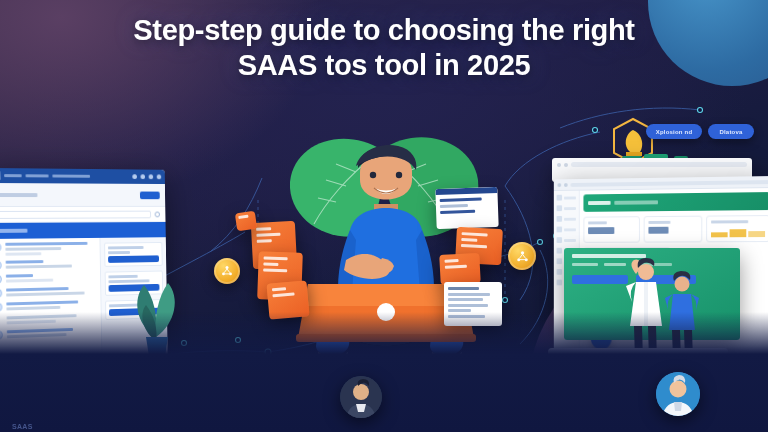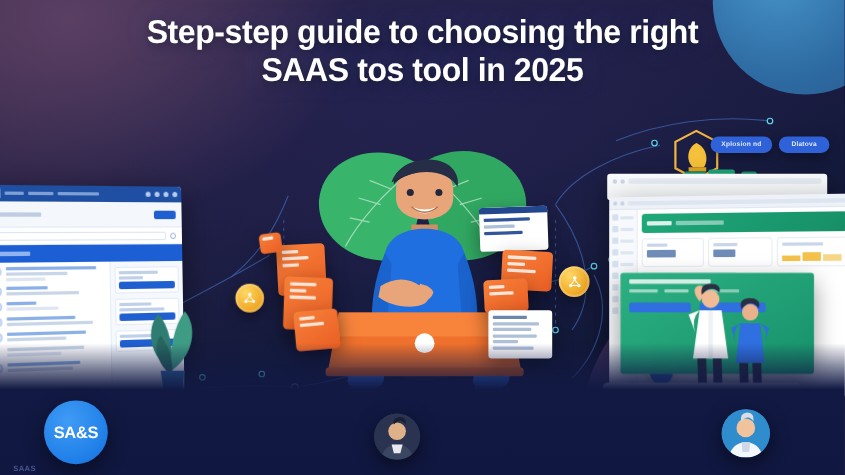--- a/index.html
+++ b/index.html
@@ -593,23 +593,20 @@
   </svg>
 
   <div style="position:absolute;right:40px;bottom:58px;width:180px;height:26px;
               background:linear-gradient(180deg,#f1f4f9,#dde3ec);border-radius:4px;
               box-shadow:0 7px 18px rgba(0,0,0,.38)">
     <div style="margin:6px 8px;height:6px;width:46%;background:#ccd5e2;border-radius:2px"></div>
   </div>
 
   <div id="bottom-floor"></div>
 
-  <div id="saas-badge">
-    <span>SA&amp;S</span>
-  </div>
   <div id="bl-watermark">SAAS</div>
 
   <div id="avatar-1" class="avatar">
     <svg viewBox="0 0 42 42" width="42" height="42">
       <circle cx="21" cy="21" r="21" fill="#2a3450"></circle>
       <circle cx="21" cy="16" r="8" fill="#e0b188"></circle>
       <path d="M18 10 q6 -7 11 0 q1 -7 -6 -7 q-7 1 -5 7Z" fill="#1a1f33"></path>
       <path d="M6 42 q3 -14 15 -14 q12 0 15 14Z" fill="#3b4663"></path>
       <path d="M16 28 h10 l-2 8 h-6Z" fill="#e8e9ef"></path>
     </svg>

